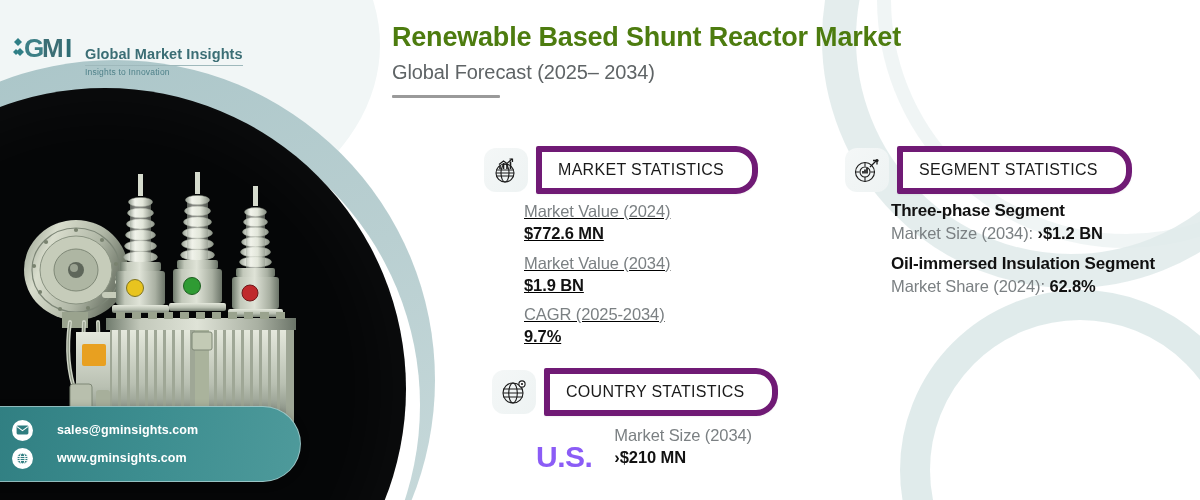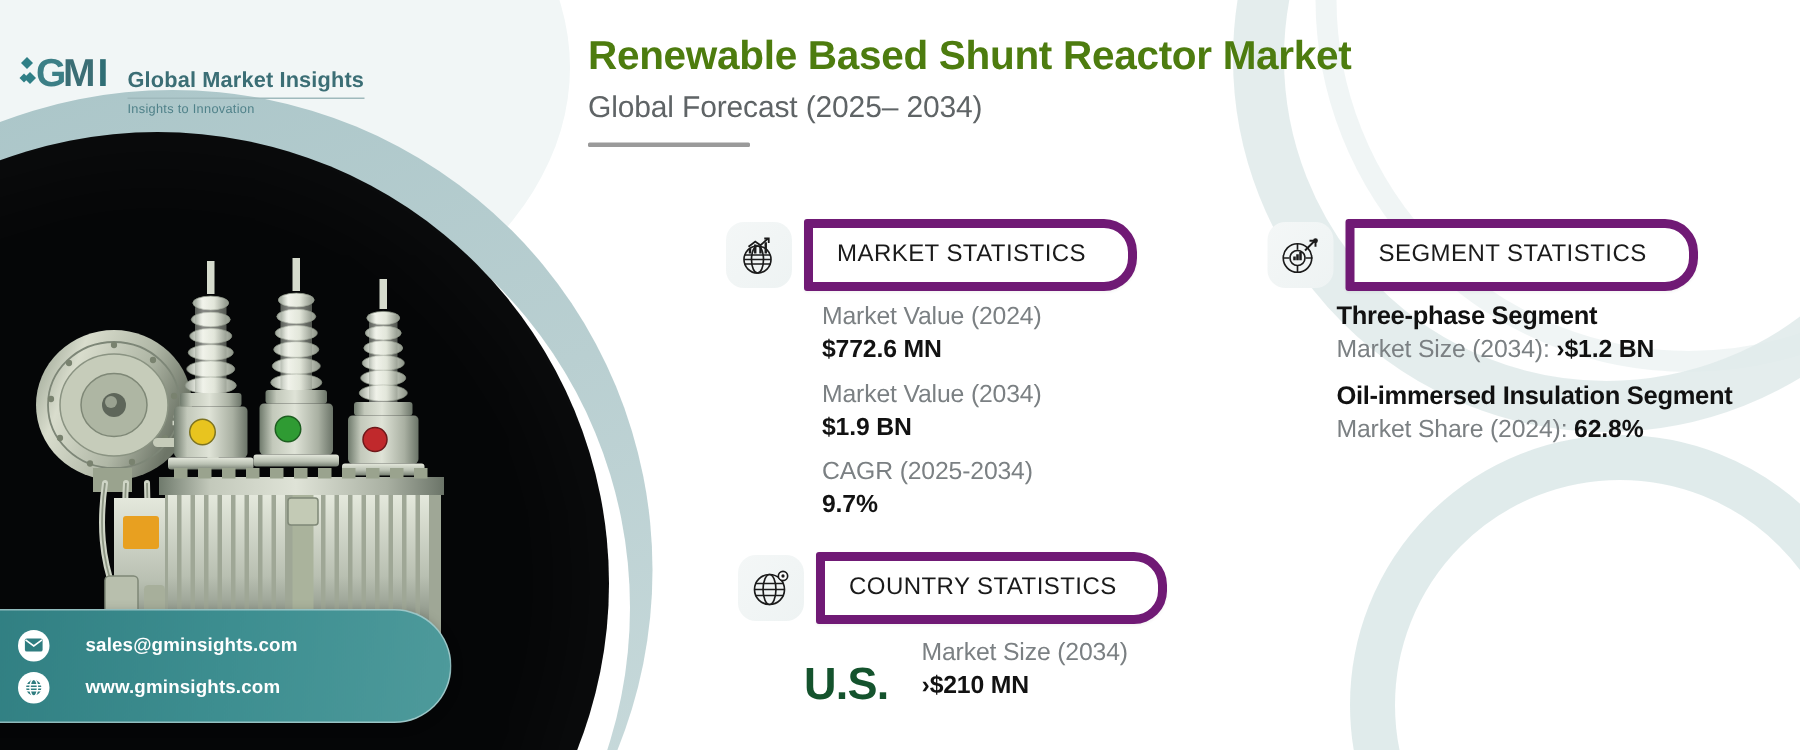--- a/index.html
+++ b/index.html
@@ -138,21 +138,21 @@
     font-size:17px;color:#111111;font-weight:700;letter-spacing:-.2px;
     line-height:1.28;
   }
   .seg-line{
     font-size:16.5px;color:#7b8083;font-weight:400;letter-spacing:-.1px;
     white-space:nowrap;line-height:1.35;margin-bottom:9px;
   }
   .seg-line b{color:#111111;font-weight:700;}
   .country-row{display:flex;align-items:flex-end;gap:22px;}
   .country-code{
-    font-size:30px;font-weight:700;color:#14532d;letter-spacing:-.5px;
+    font-size:30px;font-weight:700;color:#8b5cf6;letter-spacing:-.5px;
     line-height:1;position:relative;top:-4px;text-align:center;
   }
   .country-kv{display:flex;flex-direction:column;}
 
   
   .contact{
     position:absolute;left:-26px;top:406px;width:288px;height:74px;
     background:linear-gradient(100deg,#2f7d80 0%,#3d8e90 55%,#4e9a9b 100%);
     border-radius:0 40px 40px 0;
     border:1px solid rgba(255,255,255,.45);
@@ -413,21 +413,21 @@
         <path d="M8 13V9.5M11.5 13V7M15 13v-5M18.5 13V5.5" stroke-width="1.6"></path>
         <path d="M7 8.5 L11.5 5 L15 7.5 L20 3" stroke-width="1.2"></path>
         <path d="M17.5 3h3v3" stroke-width="1.2"></path>
       </svg>
     </span>
     <span class="stat-pill">
       <span class="stat-pill-label">MARKET STATISTICS</span>
     </span>
   </div>
 
-  <div class="stat-body" style="left:548px;top:200px;">
+  <div class="stat-body" style="left:524px;top:200px;text-decoration:underline;">
     <div class="kv-label">Market Value (2024)</div>
     <div class="kv-value">$772.6 MN</div>
     <div class="kv-label">Market Value (2034)</div>
     <div class="kv-value">$1.9 BN</div>
     <div class="kv-label">CAGR (2025-2034)</div>
     <div class="kv-value">9.7%</div>
   </div>
 
   <div class="stat-head" style="left:845px;top:146px;">
     <span class="stat-icon-wrap">

